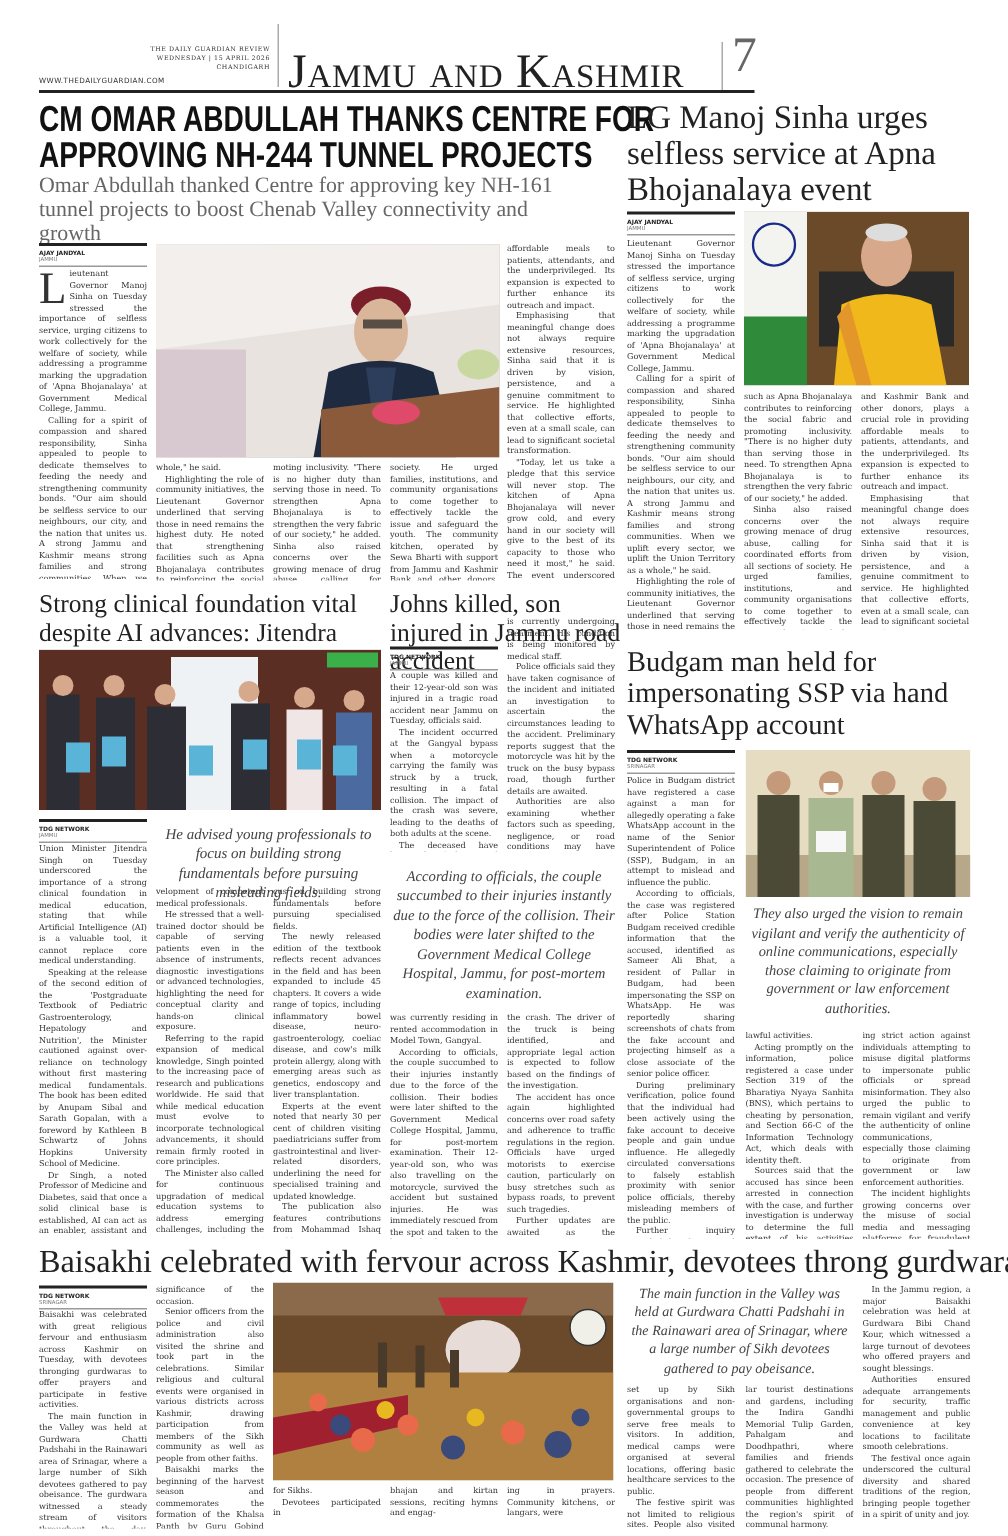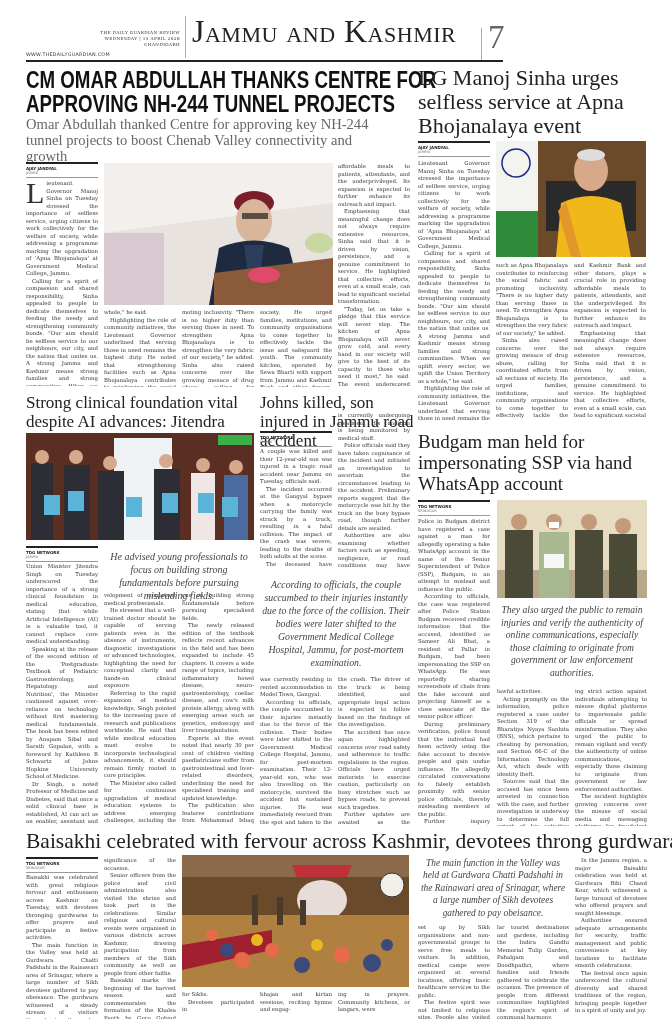--- a/index.html
+++ b/index.html
@@ -26,28 +26,28 @@
 </head>
 <body>
 
 <div class="abs masthead-small" style="left:100px;top:30px;width:80px">
   <div>THE DAILY GUARDIAN REVIEW</div>
   <div>WEDNESDAY | 15 APRIL 2026</div>
   <div>CHANDIGARH</div>
 </div>
 <div class="abs site" style="left:26px;top:52px">WWW.THEDAILYGUARDIAN.COM</div>
 <div class="abs" style="left:185px;top:16px;width:1px;height:42px;background:#aaa"></div>
-<div class="abs section-title" style="left:192px;top:11px;line-height:40px">Jammu and Kashmir</div>
+<div class="abs section-title" style="left:192px;top:27px;line-height:40px">Jammu and Kashmir</div>
 <div class="abs" style="left:481px;top:28px;width:1px;height:32px;background:#aaa"></div>
 <div class="abs pagenum" style="left:488px;top:18px;line-height:38px">7</div>
 <div class="abs rule" style="left:26px;top:60px;width:477px;height:2px"></div>
 
 <div class="abs h-cond" style="left:26px;top:68px">CM OMAR ABDULLAH THANKS CENTRE FOR</div>
 <div class="abs h-cond" style="left:26px;top:92px">APPROVING NH-244 TUNNEL PROJECTS</div>
-<div class="abs deck" style="left:26px;top:116px;width:345px">Omar Abdullah thanked Centre for approving key NH-244 tunnel projects to boost Chenab Valley connectivity and growth</div>
+<div class="abs deck" style="left:26px;top:116px;width:345px">Omar Abdullah thanked Centre for approving key NH-161 tunnel projects to boost Chenab Valley connectivity and growth</div>
 
 <div class="abs byline-bar" style="left:26px;top:162px;width:72px">
   <div class="byline">AJAY JANDYAL</div>
   <div class="dateline">JAMMU</div>
 </div>
 <div class="abs body" style="left:26px;top:180px;width:72px;height:206px">
   <p class="noin"><span class="drop">L</span><span>ieutenant Governor Manoj Sinha on Tuesday stressed the importance of selfless service, urging citizens to work collectively for the welfare of society, while addressing a programme marking the upgradation of 'Apna Bhojanalaya' at Government Medical College, Jammu.</span></p>
   <p>Calling for a spirit of compassion and shared responsibility, Sinha appealed to people to dedicate themselves to feeding the needy and strengthening community bonds. "Our aim should be selfless service to our neighbours, our city, and the nation that unites us. A strong Jammu and Kashmir means strong families and strong communities. When we uplift every sector, we uplift the Union Territory as a</p>
 </div>
 
@@ -221,21 +221,21 @@
     <rect x="47" y="54" width="20" height="14" fill="#f7f7f7"></rect>
     <g fill="#c49a7a">
         <circle cx="22" cy="22" r="8"></circle>
         <circle cx="57" cy="22" r="8"></circle>
         <circle cx="92" cy="22" r="8"></circle>
         <circle cx="126" cy="26" r="8"></circle>
       </g>
     <rect x="52" y="22" width="10" height="6" fill="#fff"></rect>
   </svg>
 </div>
-<div class="abs pull" style="left:497px;top:604px;width:150px;font-size:9.6px;line-height:12.6px">They also urged the public to remain injuries and verify the authenticity of online communications, especially those claiming to originate from government or law enforcement authorities.</div>
+<div class="abs pull" style="left:497px;top:604px;width:150px;font-size:9.6px;line-height:12.6px">They also urged the vision to remain vigilant and verify the authenticity of online communications, especially those claiming to originate from government or law enforcement authorities.</div>
 <div class="abs body" style="left:497px;top:688px;width:72px;height:138px">
   <p class="noin">lawful activities.</p>
   <p>Acting promptly on the information, police registered a case under Section 319 of the Bharatiya Nyaya Sanhita (BNS), which pertains to cheating by personation, and Section 66-C of the Information Technology Act, which deals with identity theft.</p>
   <p>Sources said that the accused has since been arrested in connection with the case, and further investigation is underway to determine the full extent of his activities and any potential links or accomplices.</p>
 
 </div>
 <div class="abs body" style="left:575px;top:688px;width:72px;height:138px">
   <p class="noin">ing strict action against individuals attempting to misuse digital platforms to impersonate public officials or spread misinformation. They also urged the public to remain vigilant and verify the authenticity of online communications, especially those claiming to originate from government or law enforcement authorities.</p>
   <p>The incident highlights growing concerns over the misuse of social media and messaging platforms for fraudulent purposes, prompting authorities to strengthen monitoring and enforcement mechanisms to curb such offences.</p>
 </div>

